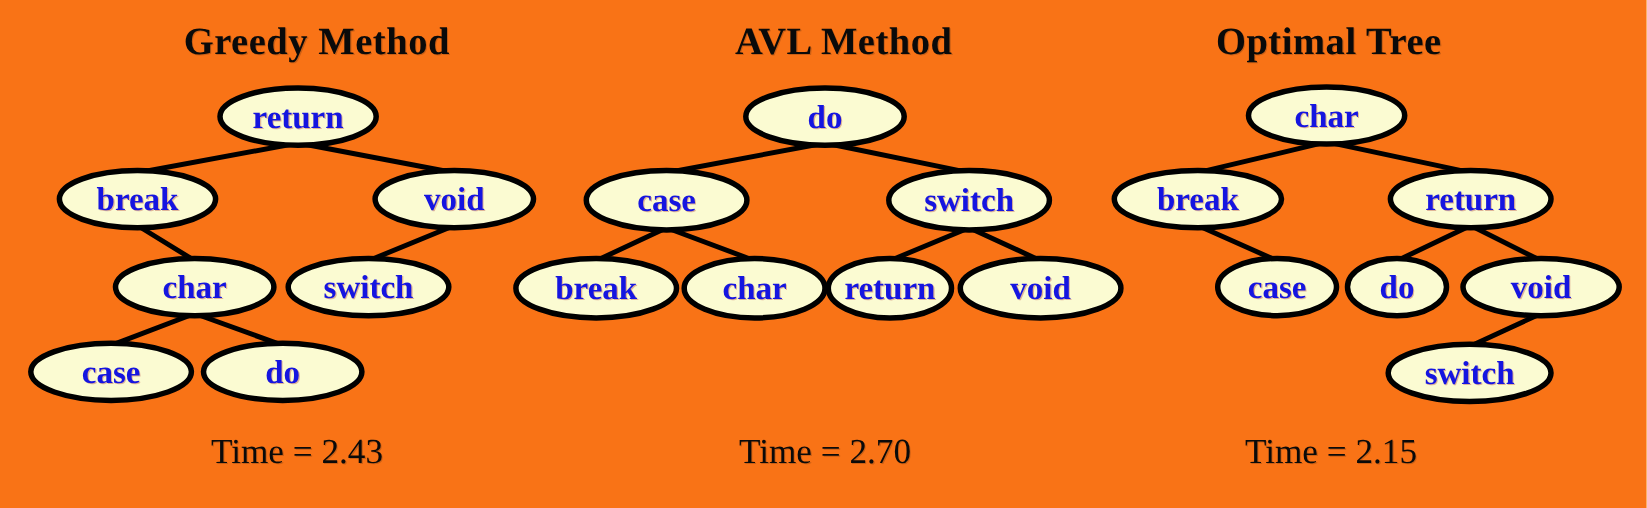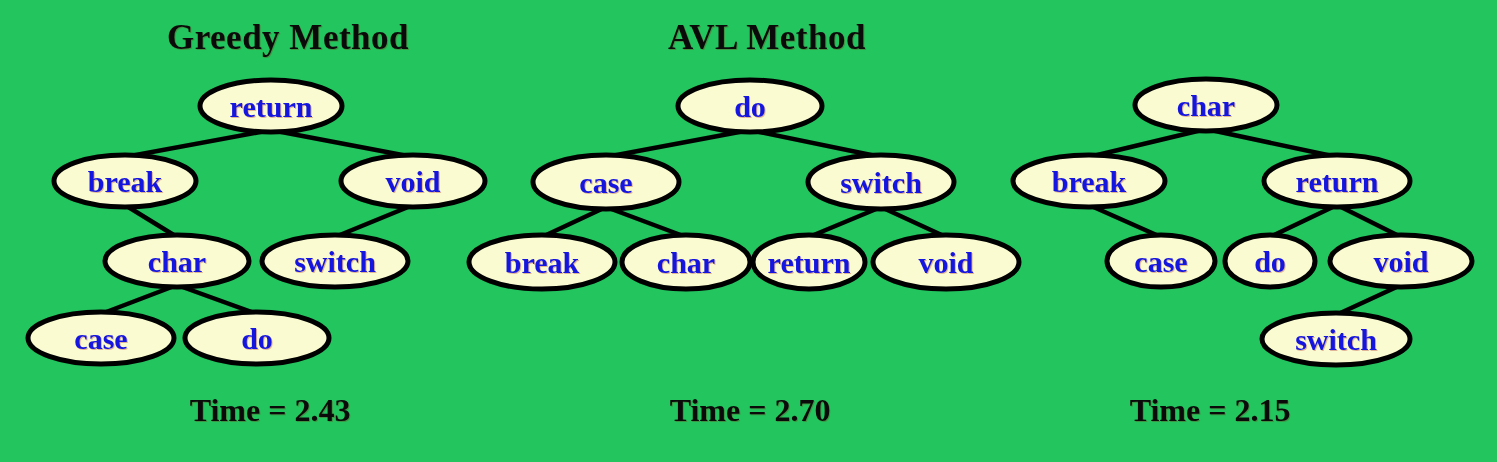--- a/index.html
+++ b/index.html
@@ -31,21 +31,21 @@
     font-weight: bold;
     color: #0a0a0a;
     letter-spacing: 0.5px;
     white-space: nowrap;
     text-align: center;
     text-shadow: 1px 1px 0 rgba(120,60,20,0.35);
   }
   .time-label {
     position: absolute;
     font-size: 32px;
-    font-weight: bold;
+    font-weight: normal;
     color: #0a0a0a;
     white-space: nowrap;
     text-align: center;
     text-shadow: 1px 1px 0 rgba(120,60,20,0.35);
   }
   .node-label {
     position: absolute;
     color: #1515e0;
     font-weight: bold;
     font-size: 30px;
@@ -63,21 +63,21 @@
   }
   .ellipse-shape {
     fill: #fbfbd2;
     stroke: #000000;
     stroke-width: 5;
   }
 </style>
 </head>
 <body>
 
-<div id="stage" style="width: 1497px; height: 462px; background: #22c55e;">
+<div id="stage" style="width: 1497px; height: 462px; background: #f97316;">
     <svg class="layer" viewBox="0 0 1497 462">
       <g>
         <line x1="271" y1="130" x2="125" y2="157" class="edge"></line>
         <line x1="271" y1="130" x2="413" y2="157" class="edge"></line>
         <line x1="125" y1="205" x2="177" y2="237" class="edge"></line>
         <line x1="413" y1="205" x2="335" y2="237" class="edge"></line>
         <line x1="177" y1="285" x2="101" y2="314" class="edge"></line>
         <line x1="177" y1="285" x2="257" y2="314" class="edge"></line>
       </g>
       <g>
@@ -135,20 +135,21 @@
     <div class="time-label" style="left: 270px; top: 392px; transform: translateX(-50%);">Time = 2.43</div>
     <div class="panel-title" style="left: 751px; top: 18px; transform: translateX(-50%); margin-left: 16px;">AVL Method</div>
     <div class="node-label" style="left: 750px; top: 107px;">do</div>
     <div class="node-label" style="left: 606px; top: 183px;">case</div>
     <div class="node-label" style="left: 881px; top: 183px;">switch</div>
     <div class="node-label" style="left: 542px; top: 263px;">break</div>
     <div class="node-label" style="left: 686px; top: 263px;">char</div>
     <div class="node-label" style="left: 809px; top: 263px;">return</div>
     <div class="node-label" style="left: 946px; top: 263px;">void</div>
     <div class="time-label" style="left: 750px; top: 392px; transform: translateX(-50%);">Time = 2.70</div>
+    <div class="panel-title" style="left: 1208px; top: 18px; transform: translateX(-50%);">Optimal Tree</div>
     <div class="node-label" style="left: 1206px; top: 106px;">char</div>
     <div class="node-label" style="left: 1089px; top: 182px;">break</div>
     <div class="node-label" style="left: 1337px; top: 182px;">return</div>
     <div class="node-label" style="left: 1161px; top: 262px;">case</div>
     <div class="node-label" style="left: 1270px; top: 262px;">do</div>
     <div class="node-label" style="left: 1401px; top: 262px;">void</div>
     <div class="node-label" style="left: 1336px; top: 340px;">switch</div>
     <div class="time-label" style="left: 1210px; top: 392px; transform: translateX(-50%);">Time = 2.15</div>
   </div>
 

